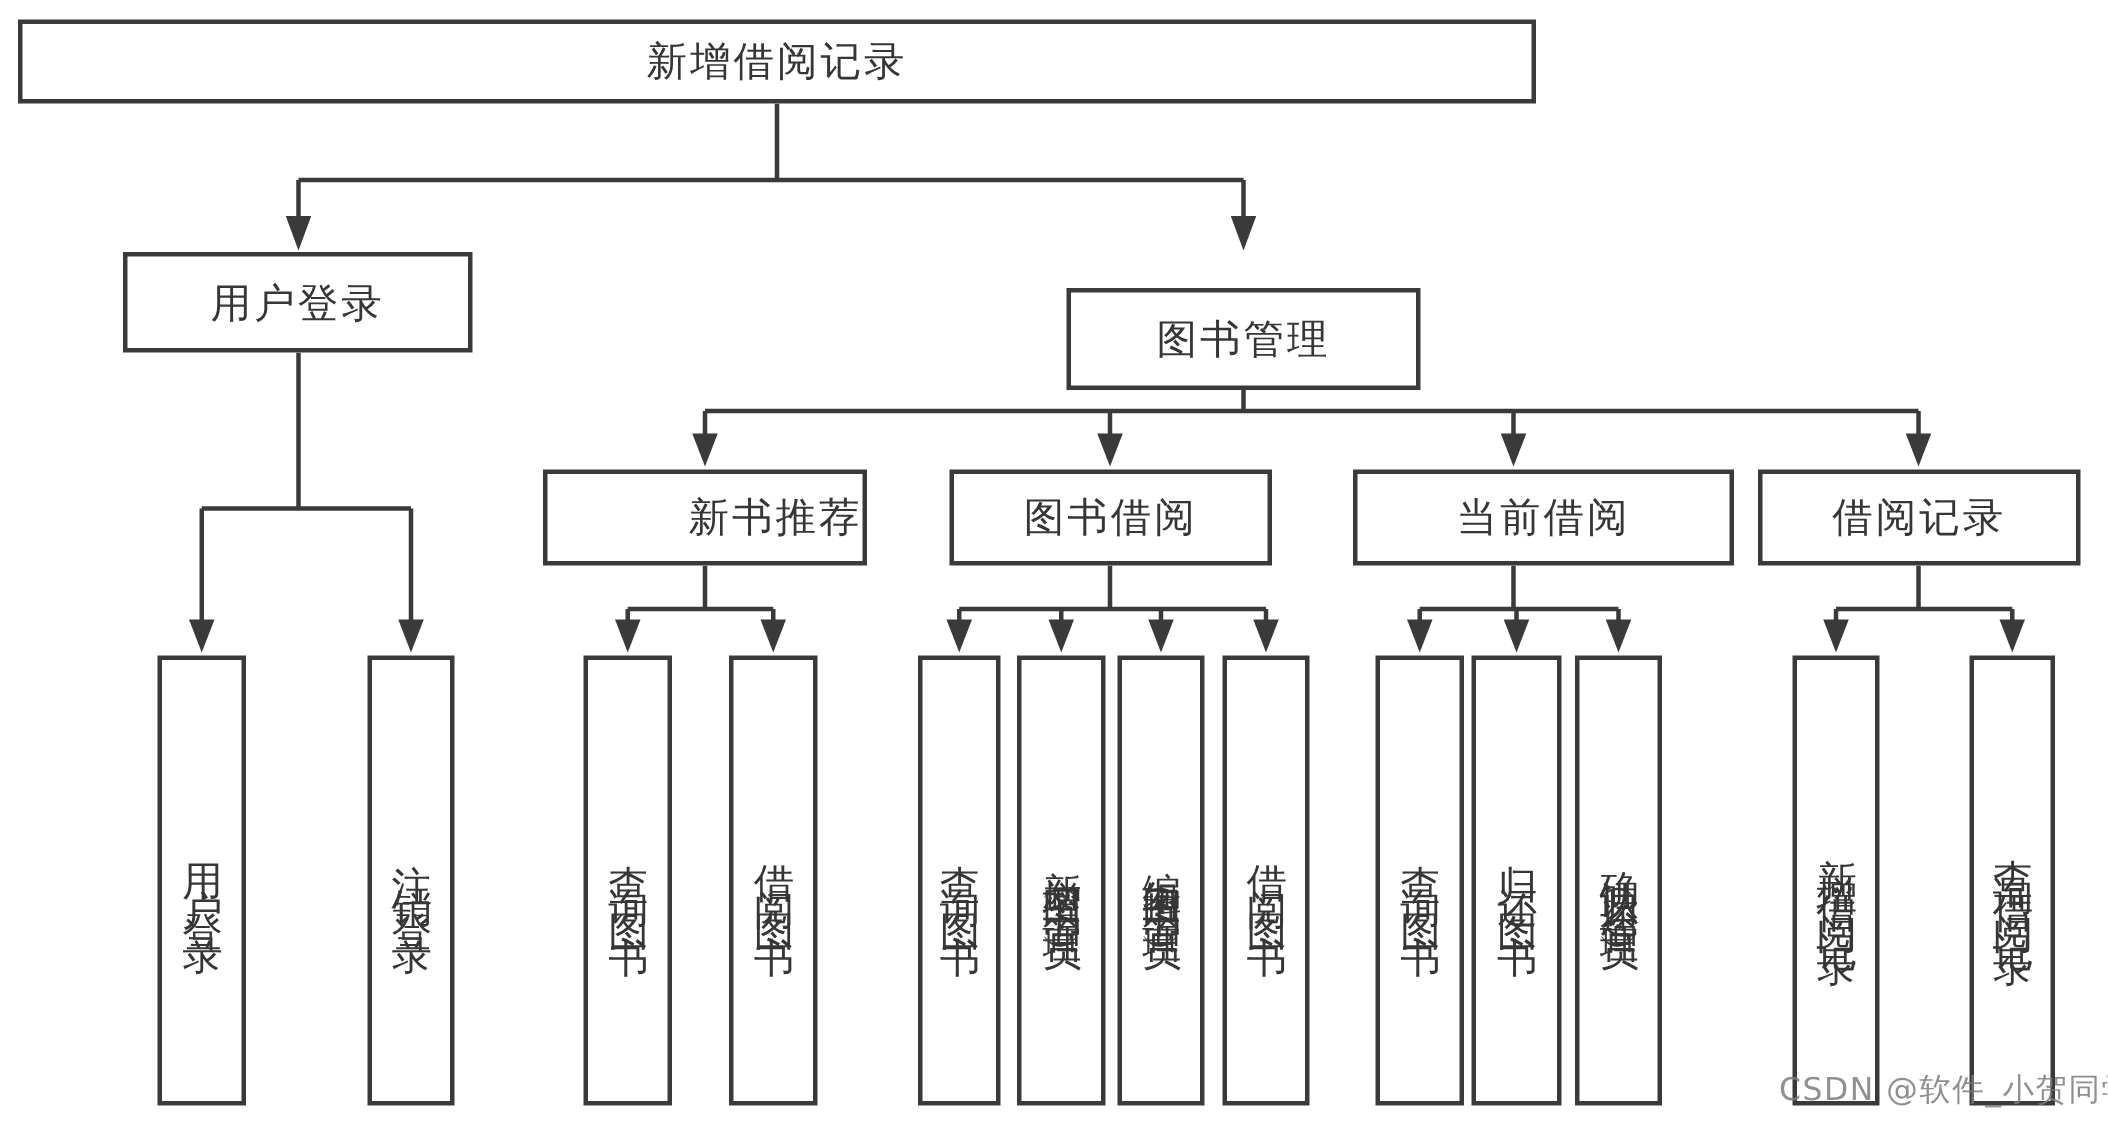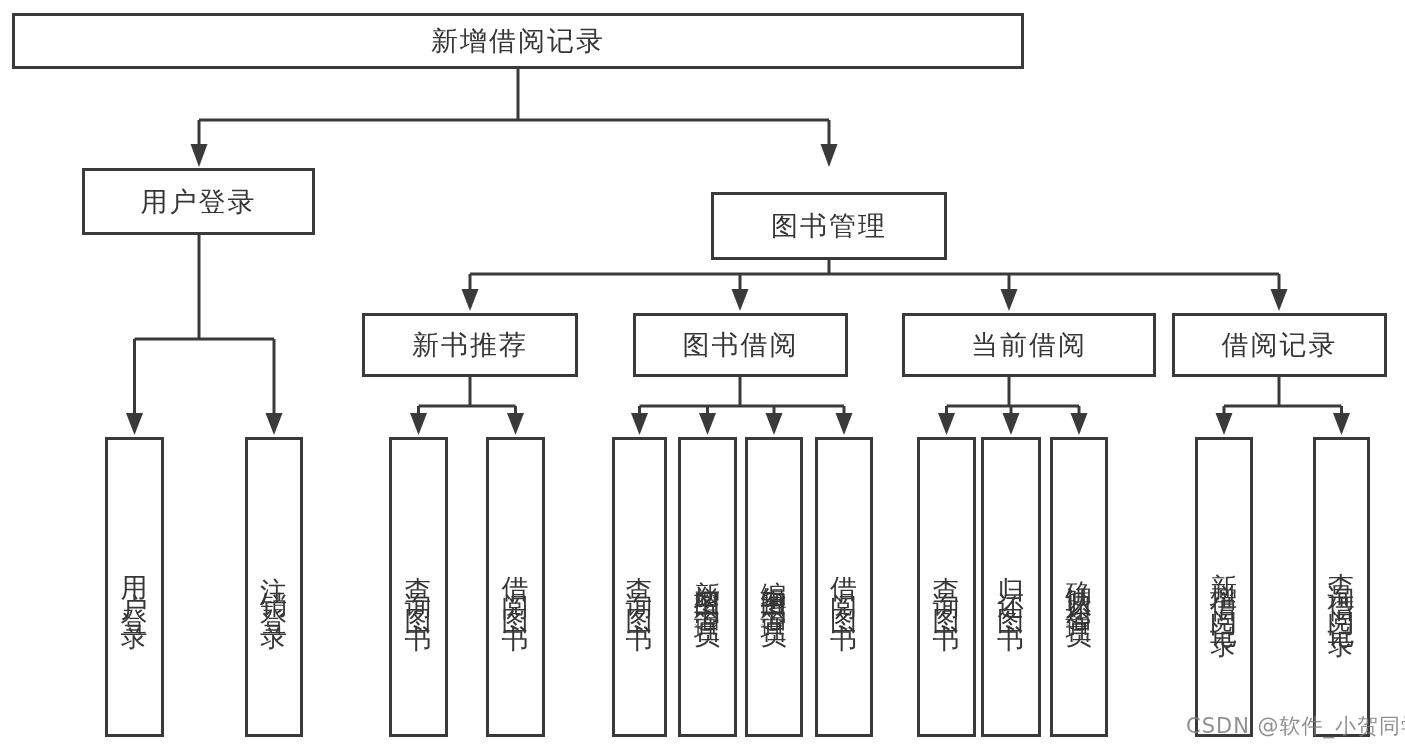--- a/index.html
+++ b/index.html
@@ -37,21 +37,21 @@
     letter-spacing: 16px;
     line-height: 1;
     color: #363636;
   }
   .vbox.ls-m span { letter-spacing: 12px; }
   .vbox.ls-s span { letter-spacing: 6px; font-size: 26px; }
   
   .n-root      { left: 12px;   top: 13px;  width: 1012px; height: 56px; }
   .n-login     { left: 82px;   top: 168px; width: 233px;  height: 67px; }
   .n-mgmt      { left: 711px;  top: 168px; width: 236px;  height: 68px; margin-top: 24px; }
-  .n-newbook   { left: 362px;  top: 313px; width: 216px;  height: 64px; }
+  .n-newbook   { left: 362px;  top: 313px; width: 216px;  height: 64px; justify-content: flex-end; }
   .n-borrow    { left: 633px;  top: 313px; width: 215px;  height: 64px; align-items: center; }
   .n-current   { left: 902px;  top: 313px; width: 254px;  height: 64px; }
   .n-records   { left: 1172px; top: 313px; width: 215px;  height: 64px; }
   .v1  { left: 105px;  top: 437px; width: 59px; height: 300px; }
   .v2  { left: 245px;  top: 437px; width: 58px; height: 300px; }
   .v3  { left: 389px;  top: 437px; width: 59px; height: 300px; }
   .v4  { left: 486px;  top: 437px; width: 59px; height: 300px; }
   .v5  { left: 612px;  top: 437px; width: 55px; height: 300px; }
   .v6  { left: 678px;  top: 437px; width: 59px; height: 300px; }
   .v7  { left: 745px;  top: 437px; width: 58px; height: 300px; }

